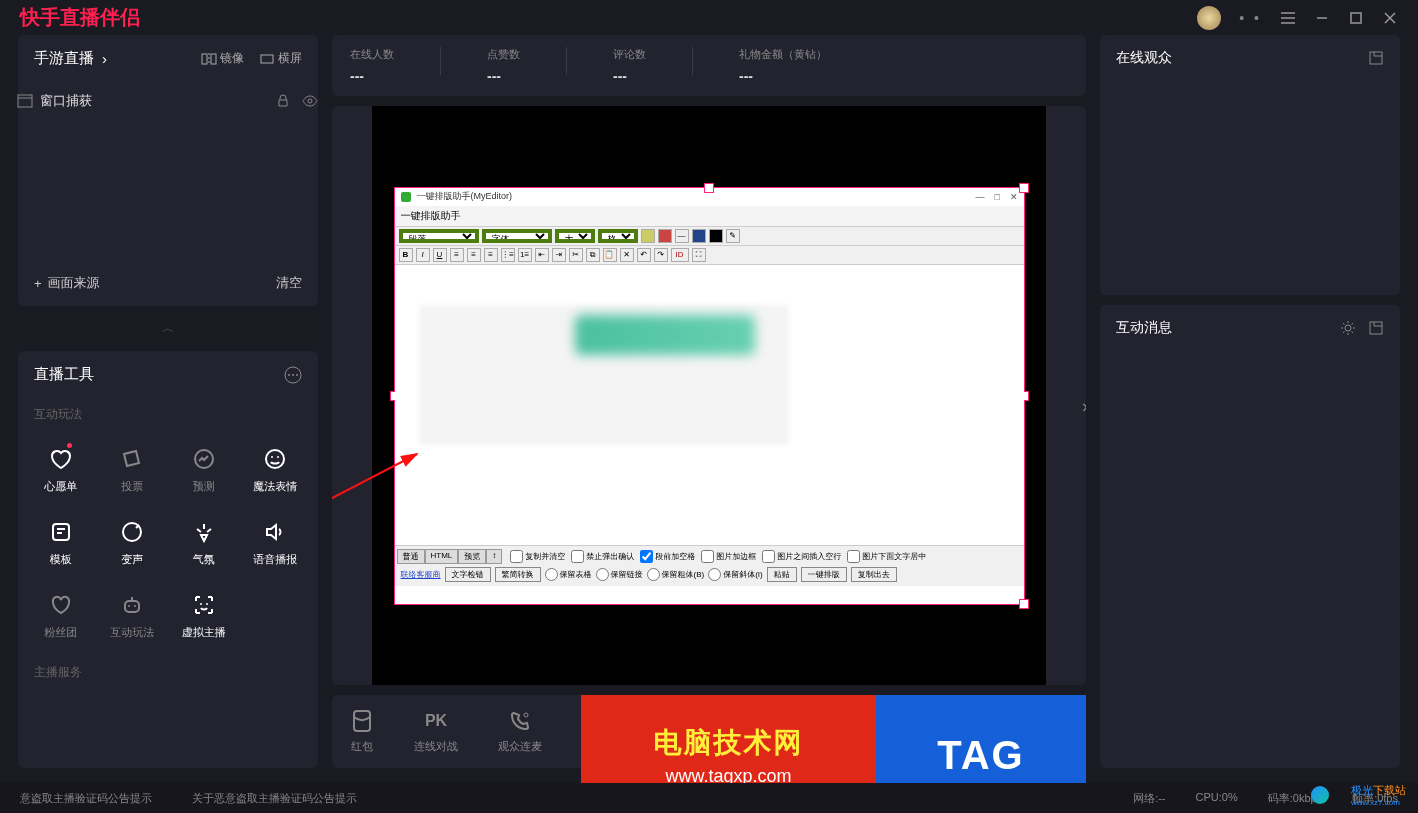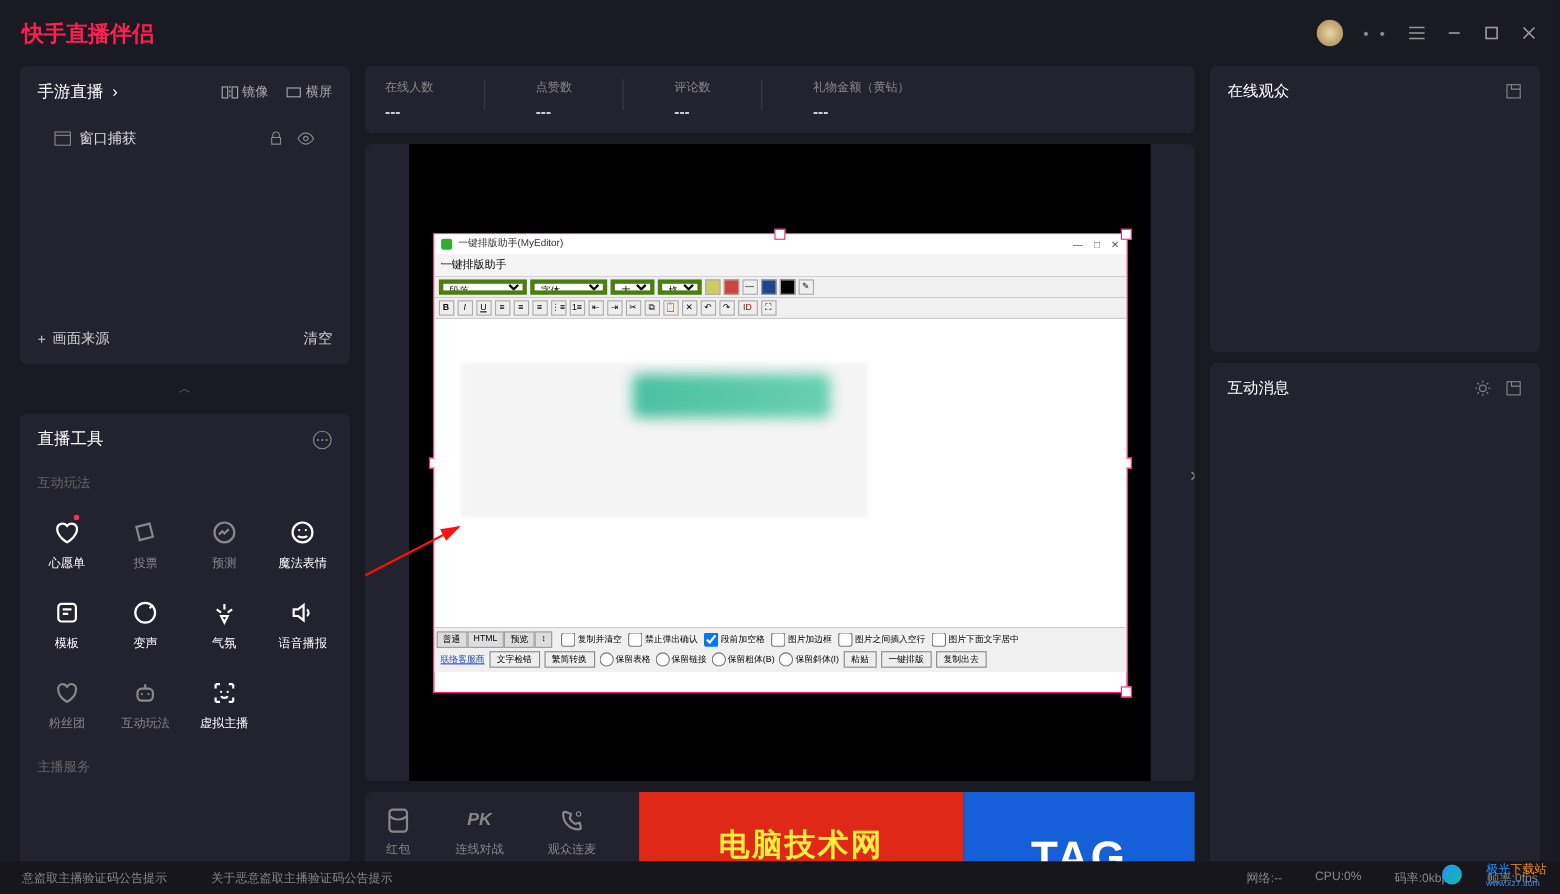--- a/index.html
+++ b/index.html
@@ -1,30 +1,30 @@
 <!DOCTYPE html>
 <html><head>
 <meta charset="utf-8">
 <style>
 *{margin:0;padding:0;box-sizing:border-box;font-family:"Microsoft YaHei",Arial,sans-serif}
 body{background:#1a1a22;color:#c8c8d0;width:1418px;height:813px;overflow:hidden;position:relative}
-.titlebar{height:60px;display:flex;align-items:center;padding:0 20px;justify-content:space-between}
+.titlebar{height:35px;display:flex;align-items:center;padding:0 20px;justify-content:space-between}
 .logo{color:#ff2050;font-size:20px;font-weight:bold}
 .titlebar-right{display:flex;align-items:center;gap:18px}
 .avatar{width:24px;height:24px;border-radius:50%;background:radial-gradient(circle,#e8d8a0,#a08050)}
 .dots{color:#888;letter-spacing:3px;font-size:14px}
 .winbtn{width:16px;height:16px;display:flex;align-items:center;justify-content:center;color:#999;cursor:pointer}
 .layout{display:flex;height:calc(100% - 80px);padding:0 18px;gap:14px}
 .left{width:300px;display:flex;flex-direction:column;gap:10px}
 .panel{background:#232330;border-radius:6px}
 .panel-head{display:flex;align-items:center;justify-content:space-between;padding:14px 16px;font-size:15px;color:#fff}
 .panel-head-left{display:flex;align-items:center;gap:8px;font-weight:500}
 .small-actions{display:flex;gap:16px;font-size:12px;color:#aaa}
 .small-action{display:flex;align-items:center;gap:4px;cursor:pointer}
-.source-row{display:flex;align-items:center;justify-content:space-between;padding:10px 32px;font-size:13px;color:#ddd}
+.source-row{display:flex;align-items:center;justify-content:space-between;padding:10px 0;font-size:13px;color:#ddd}
 .source-icons{display:flex;gap:12px;color:#888}
 .add-source{display:flex;justify-content:space-between;padding:14px 16px;font-size:13px;color:#ccc}
 .chev-up{text-align:center;color:#666;font-size:12px;padding:4px 0}
 .tools-panel{flex:1;overflow:hidden}
 .tool-section-label{padding:8px 16px;font-size:12px;color:#666}
 .tool-grid{display:grid;grid-template-columns:repeat(4,1fr);gap:6px;padding:6px 10px}
 .tool{display:flex;flex-direction:column;align-items:center;gap:8px;padding:10px 0;font-size:11px;color:#888;cursor:pointer;position:relative}
 .tool.active{color:#fff}
 .tool-ico{width:24px;height:24px;display:flex;align-items:center;justify-content:center}
 .reddot{position:absolute;top:6px;right:22px;width:5px;height:5px;background:#ff3050;border-radius:50%}
@@ -445,21 +445,21 @@
       <div class="btool">
           <div class="btool-ico">
             <svg width="22" height="24">
               <rect x="3" y="2" width="16" height="20" rx="3" fill="none" stroke="#888" stroke-width="2"></rect>
               <path d="M3 8c5 4 11 4 16 0" stroke="#888" stroke-width="2" fill="none"></path>
             </svg>
           </div>
           <span>红包</span>
         </div>
       <div class="btool">
-          <div class="btool-ico" style="font-size:16px;font-style:italic;font-weight:bold;color:#888">PK</div>
+          <div class="btool-ico" style="font-size:16px;font-weight:bold;color:#888">PK</div>
           <span>连线对战</span>
         </div>
       <div class="btool">
           <div class="btool-ico">
             <svg width="22" height="22">
               <path d="M5 3c-2 0-2 2-2 2 0 8 6 14 14 14 0 0 2 0 2-2l-1-4-4 1c-2-1-4-3-5-5l1-4z" fill="none" stroke="#888" stroke-width="2"></path>
               <circle cx="17" cy="5" r="2" fill="none" stroke="#888"></circle>
             </svg>
           </div>
           <span>观众连麦</span>

